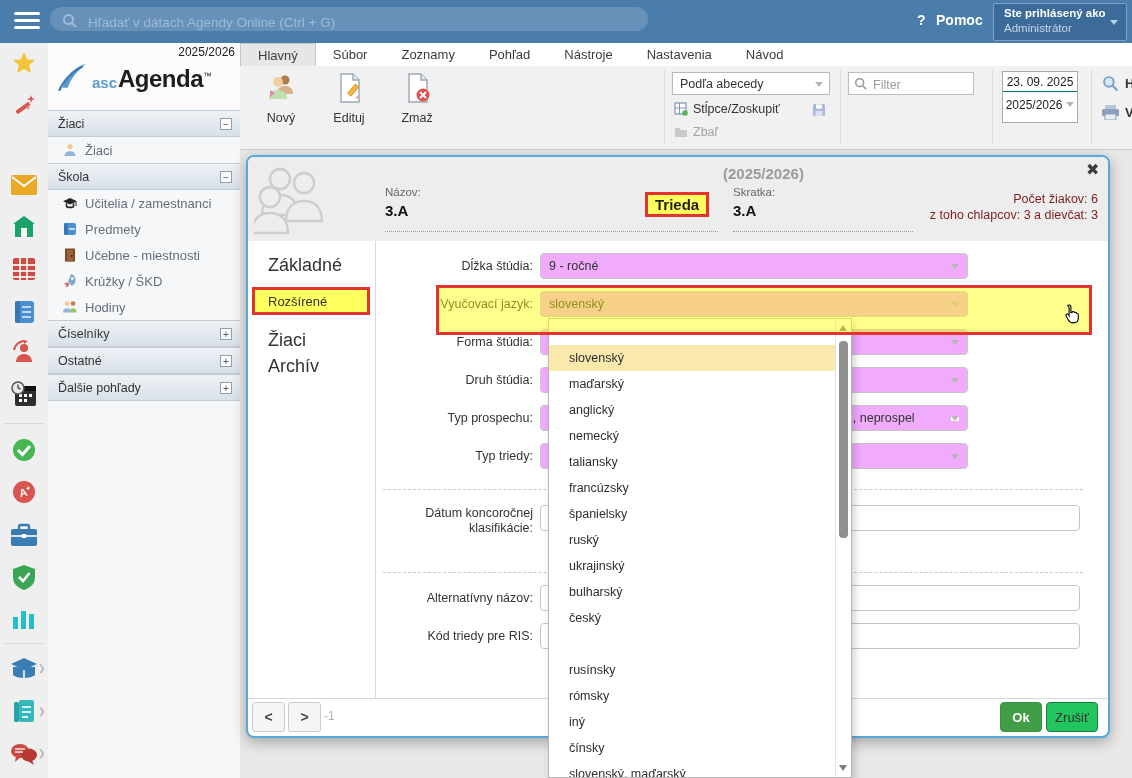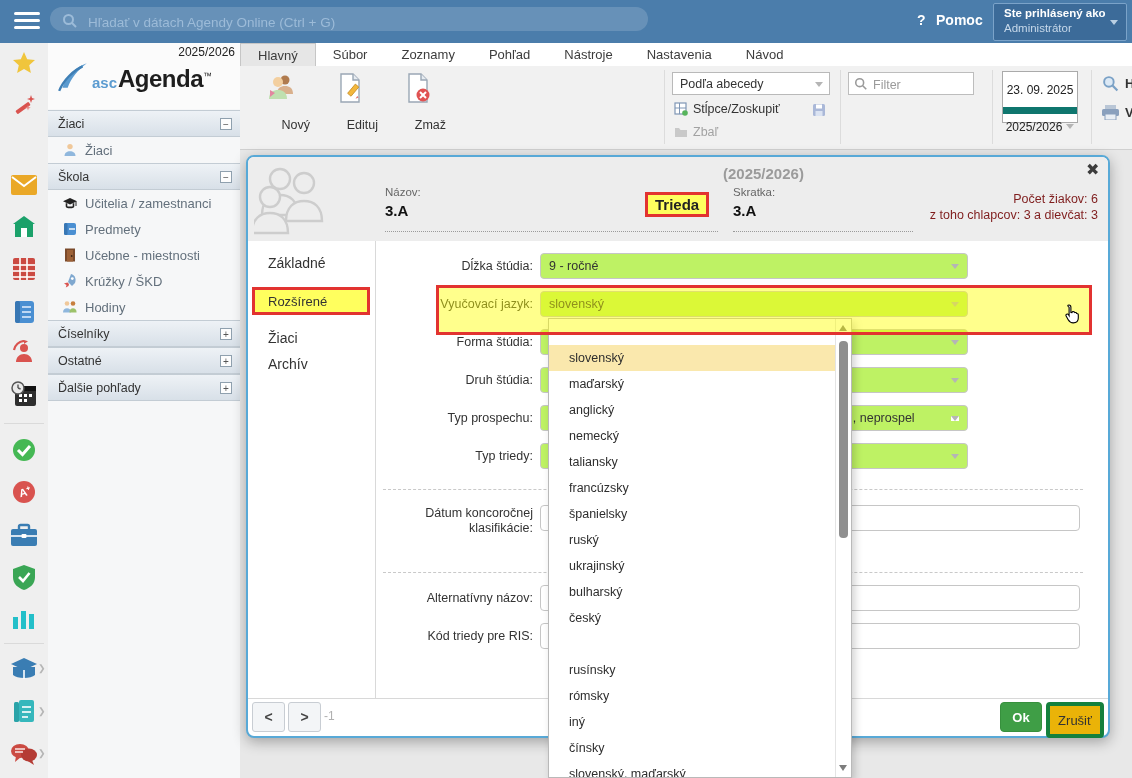--- a/index.html
+++ b/index.html
@@ -43,61 +43,61 @@
   .nav-it.sel .ic{margin-left:6px;}
   .nav-it.sel .lbl{color:#3c4a2a;}
   
   #mtabs{position:absolute;left:240px;top:43px;width:892px;height:23px;background:#fff;display:flex;z-index:2;}
   .mtab{padding:0 17px;font-size:13px;color:#3c3c3c;display:flex;align-items:center;cursor:pointer;}
   .mtab.act{background:#e6e6e6;border:1px solid #c6c6c6;border-bottom:none;}
   
   #toolbar{position:absolute;left:240px;top:66px;width:892px;height:84px;background:#f1f1f1;border-bottom:1px solid #d0d0d0;box-sizing:border-box;}
   .tsep{position:absolute;top:4px;height:74px;border-left:1px solid #dcdcdc;}
   .tbtn{position:absolute;top:6px;width:58px;text-align:center;cursor:pointer;}
-  .tbtn .cap{font-size:12.5px;color:#333;margin-top:10px;text-align:right;}
+  .tbtn .cap{font-size:12.5px;color:#333;margin-top:3px;}
   .minisel{position:absolute;left:432px;top:6px;width:158px;height:23px;background:#fff;border:1px solid #b9b9b9;box-sizing:border-box;cursor:pointer;}
   .minisel .v{position:absolute;left:7px;top:4px;font-size:12.5px;color:#333;}
   .minisel .car{position:absolute;right:6px;top:9px;width:0;height:0;border-left:4px solid transparent;border-right:4px solid transparent;border-top:5px solid #b5b5b5;}
   .trow{position:absolute;display:flex;align-items:center;font-size:12.5px;color:#333;cursor:pointer;}
   .trow.dis{color:#a2a2a2;cursor:default;}
   #filterbox{position:absolute;left:608px;top:6px;width:126px;height:23px;background:#fff;border:1px solid #bdbdbd;box-sizing:border-box;}
   #filterbox svg{position:absolute;left:5px;top:4px;}
   #filterbox input{position:absolute;left:22px;top:2px;width:98px;height:17px;border:none;outline:none;font-family:"Liberation Sans",sans-serif;font-size:12.5px;color:#444;}
   #filterbox input::placeholder{color:#9a9a9a;}
   #datebox{position:absolute;left:762px;top:5px;width:76px;height:52px;border:1px solid #aaa;background:#fff;box-sizing:border-box;}
-  #datebox .c1{height:42px;border-bottom:7px solid #0f766e;box-sizing:border-box;font-size:12px;color:#222;display:flex;align-items:center;justify-content:center;}
+  #datebox .c1{height:20px;border-bottom:1px solid #0f766e;box-sizing:border-box;font-size:12px;color:#222;display:flex;align-items:center;justify-content:center;}
   #datebox .c2{height:25px;font-size:12px;color:#222;display:flex;align-items:center;justify-content:center;cursor:pointer;}
   #datebox .car{margin-left:4px;width:0;height:0;border-left:4px solid transparent;border-right:4px solid transparent;border-top:5px solid #b5b5b5;}
   
   #contentbg{position:absolute;left:240px;top:150px;width:892px;height:628px;background:#e8e8e8;}
   #dialog{position:absolute;left:246px;top:155px;width:864px;height:583px;background:#fff;border:2px solid #58a9d7;border-radius:8px;box-shadow:0 4px 14px rgba(0,0,0,.3);box-sizing:border-box;z-index:2;}
   #dlg-head{position:absolute;left:248px;top:157px;width:860px;height:84px;background:#ededed;border-radius:6px 6px 0 0;z-index:2;}
   .hl-title{position:absolute;left:645px;top:160px;background:#ffff5e;border:3px solid #e23330;padding:1px 7px;font-size:15px;font-weight:bold;color:#222;z-index:3;margin-top:32px;}
   .title-suffix{position:absolute;left:723px;top:165px;font-size:15px;font-weight:bold;color:#9b9b9b;z-index:3;}
   #dlg-close{position:absolute;left:1086px;top:160px;font-size:16px;color:#3c3c3c;cursor:pointer;z-index:3;}
   .hlabel{position:absolute;font-size:11.5px;color:#666;z-index:3;}
   .hvalue{position:absolute;font-size:15px;font-weight:bold;color:#111;z-index:3;}
   .dots{position:absolute;border-bottom:1px dotted #9a9a9a;height:0;z-index:3;}
   .cnt{position:absolute;font-size:12.5px;color:#7f1d1d;z-index:3;}
-  .dtab{position:absolute;left:268px;font-size:14px;color:#333;cursor:pointer;z-index:3;}
+  .dtab{position:absolute;left:268px;font-size:18px;color:#333;cursor:pointer;z-index:3;}
   .dtab-hl{position:absolute;left:252px;top:287px;width:118px;height:28px;background:#ffff5e;border:3px solid #e23330;box-sizing:border-box;display:flex;align-items:center;cursor:pointer;z-index:3;}
   .dtab-hl span{margin-left:13px;font-size:13px;color:#333;}
   #vsep{position:absolute;left:375px;top:241px;height:457px;border-left:1px solid #d9d9d9;z-index:2;}
   .flab{position:absolute;left:333px;width:200px;text-align:right;font-size:12.5px;color:#333;z-index:3;white-space:nowrap;}
-  .sel{position:absolute;left:540px;width:428px;height:26px;background:#bef264;border:1px solid #c6c6c6;border-radius:4px;box-sizing:border-box;cursor:pointer;z-index:3;}
+  .sel{position:absolute;left:540px;width:428px;height:26px;background:#f0abfc;border:1px solid #c6c6c6;border-radius:4px;box-sizing:border-box;cursor:pointer;z-index:3;}
   .sel .v{position:absolute;left:8px;top:5px;font-size:12.5px;color:#333;white-space:nowrap;}
   .sel .car{position:absolute;right:8px;top:10px;width:0;height:0;border-left:4px solid transparent;border-right:4px solid transparent;border-top:5px solid #b5b5b5;}
   .inp{position:absolute;left:540px;width:540px;height:26px;background:#fff;border:1px solid #c6c6c6;border-radius:4px;box-sizing:border-box;z-index:3;}
   .inp .v{position:absolute;left:8px;top:5px;font-size:12.5px;color:#444;}
   .dash{position:absolute;left:383px;width:700px;border-top:1px dashed #c9c9c9;z-index:3;}
   #dlg-foot-line{position:absolute;left:248px;top:698px;width:860px;border-top:1px solid #d8d8d8;z-index:3;}
   .navbtn{position:absolute;top:702px;width:31px;height:28px;background:#f3f5f7;border:1px solid #c8cdd3;border-radius:3px;font-size:14px;font-weight:bold;color:#444;display:flex;align-items:center;justify-content:center;cursor:pointer;z-index:3;}
   #pageno{position:absolute;left:324px;top:709px;font-size:12px;color:#b0b0b0;z-index:3;}
   #okbtn{position:absolute;left:1000px;top:702px;width:40px;height:28px;background:#3f9e46;border:1px solid #37903d;border-radius:4px;color:#fff;font-size:13px;font-weight:bold;display:flex;align-items:center;justify-content:center;cursor:pointer;z-index:3;}
-  #cancelbtn{position:absolute;left:1046px;top:702px;width:50px;height:28px;background:#eab308;border:4px solid #15803d;border-radius:4px;color:#333;font-size:13px;display:flex;align-items:center;justify-content:center;cursor:pointer;z-index:3;}
+  #cancelbtn{position:absolute;left:1046px;top:702px;width:50px;height:28px;background:#22c55e;border:1px solid #15803d;border-radius:4px;color:#333;font-size:13px;display:flex;align-items:center;justify-content:center;cursor:pointer;z-index:3;}
   
   #ddpanel{position:absolute;left:548px;top:318px;width:304px;height:460px;background:#fff;border:1px solid #b9b9b9;box-shadow:3px 4px 8px rgba(0,0,0,.18);box-sizing:border-box;overflow:hidden;z-index:4;}
   .opt{position:absolute;left:0;width:288px;height:26px;display:flex;align-items:center;cursor:pointer;}
   .opt span{margin-left:20px;font-size:12.5px;color:#2e2e2e;white-space:nowrap;}
   .opt.on{background:#fae8ad;}
   #dd-sb{position:absolute;right:0;top:0;width:15px;height:458px;background:#fff;border-left:1px solid #e4e4e4;}
   #dd-thumb{position:absolute;left:3px;top:22px;width:9px;height:197px;background:#8f8f8f;border-radius:4px;cursor:pointer;}
   .sb-up{position:absolute;left:3px;top:6px;width:0;height:0;border-left:4.5px solid transparent;border-right:4.5px solid transparent;border-bottom:6px solid #7d7d7d;cursor:pointer;}
   .sb-dn{position:absolute;left:3px;bottom:6px;width:0;height:0;border-left:4.5px solid transparent;border-right:4.5px solid transparent;border-top:6px solid #7d7d7d;cursor:pointer;}
   

